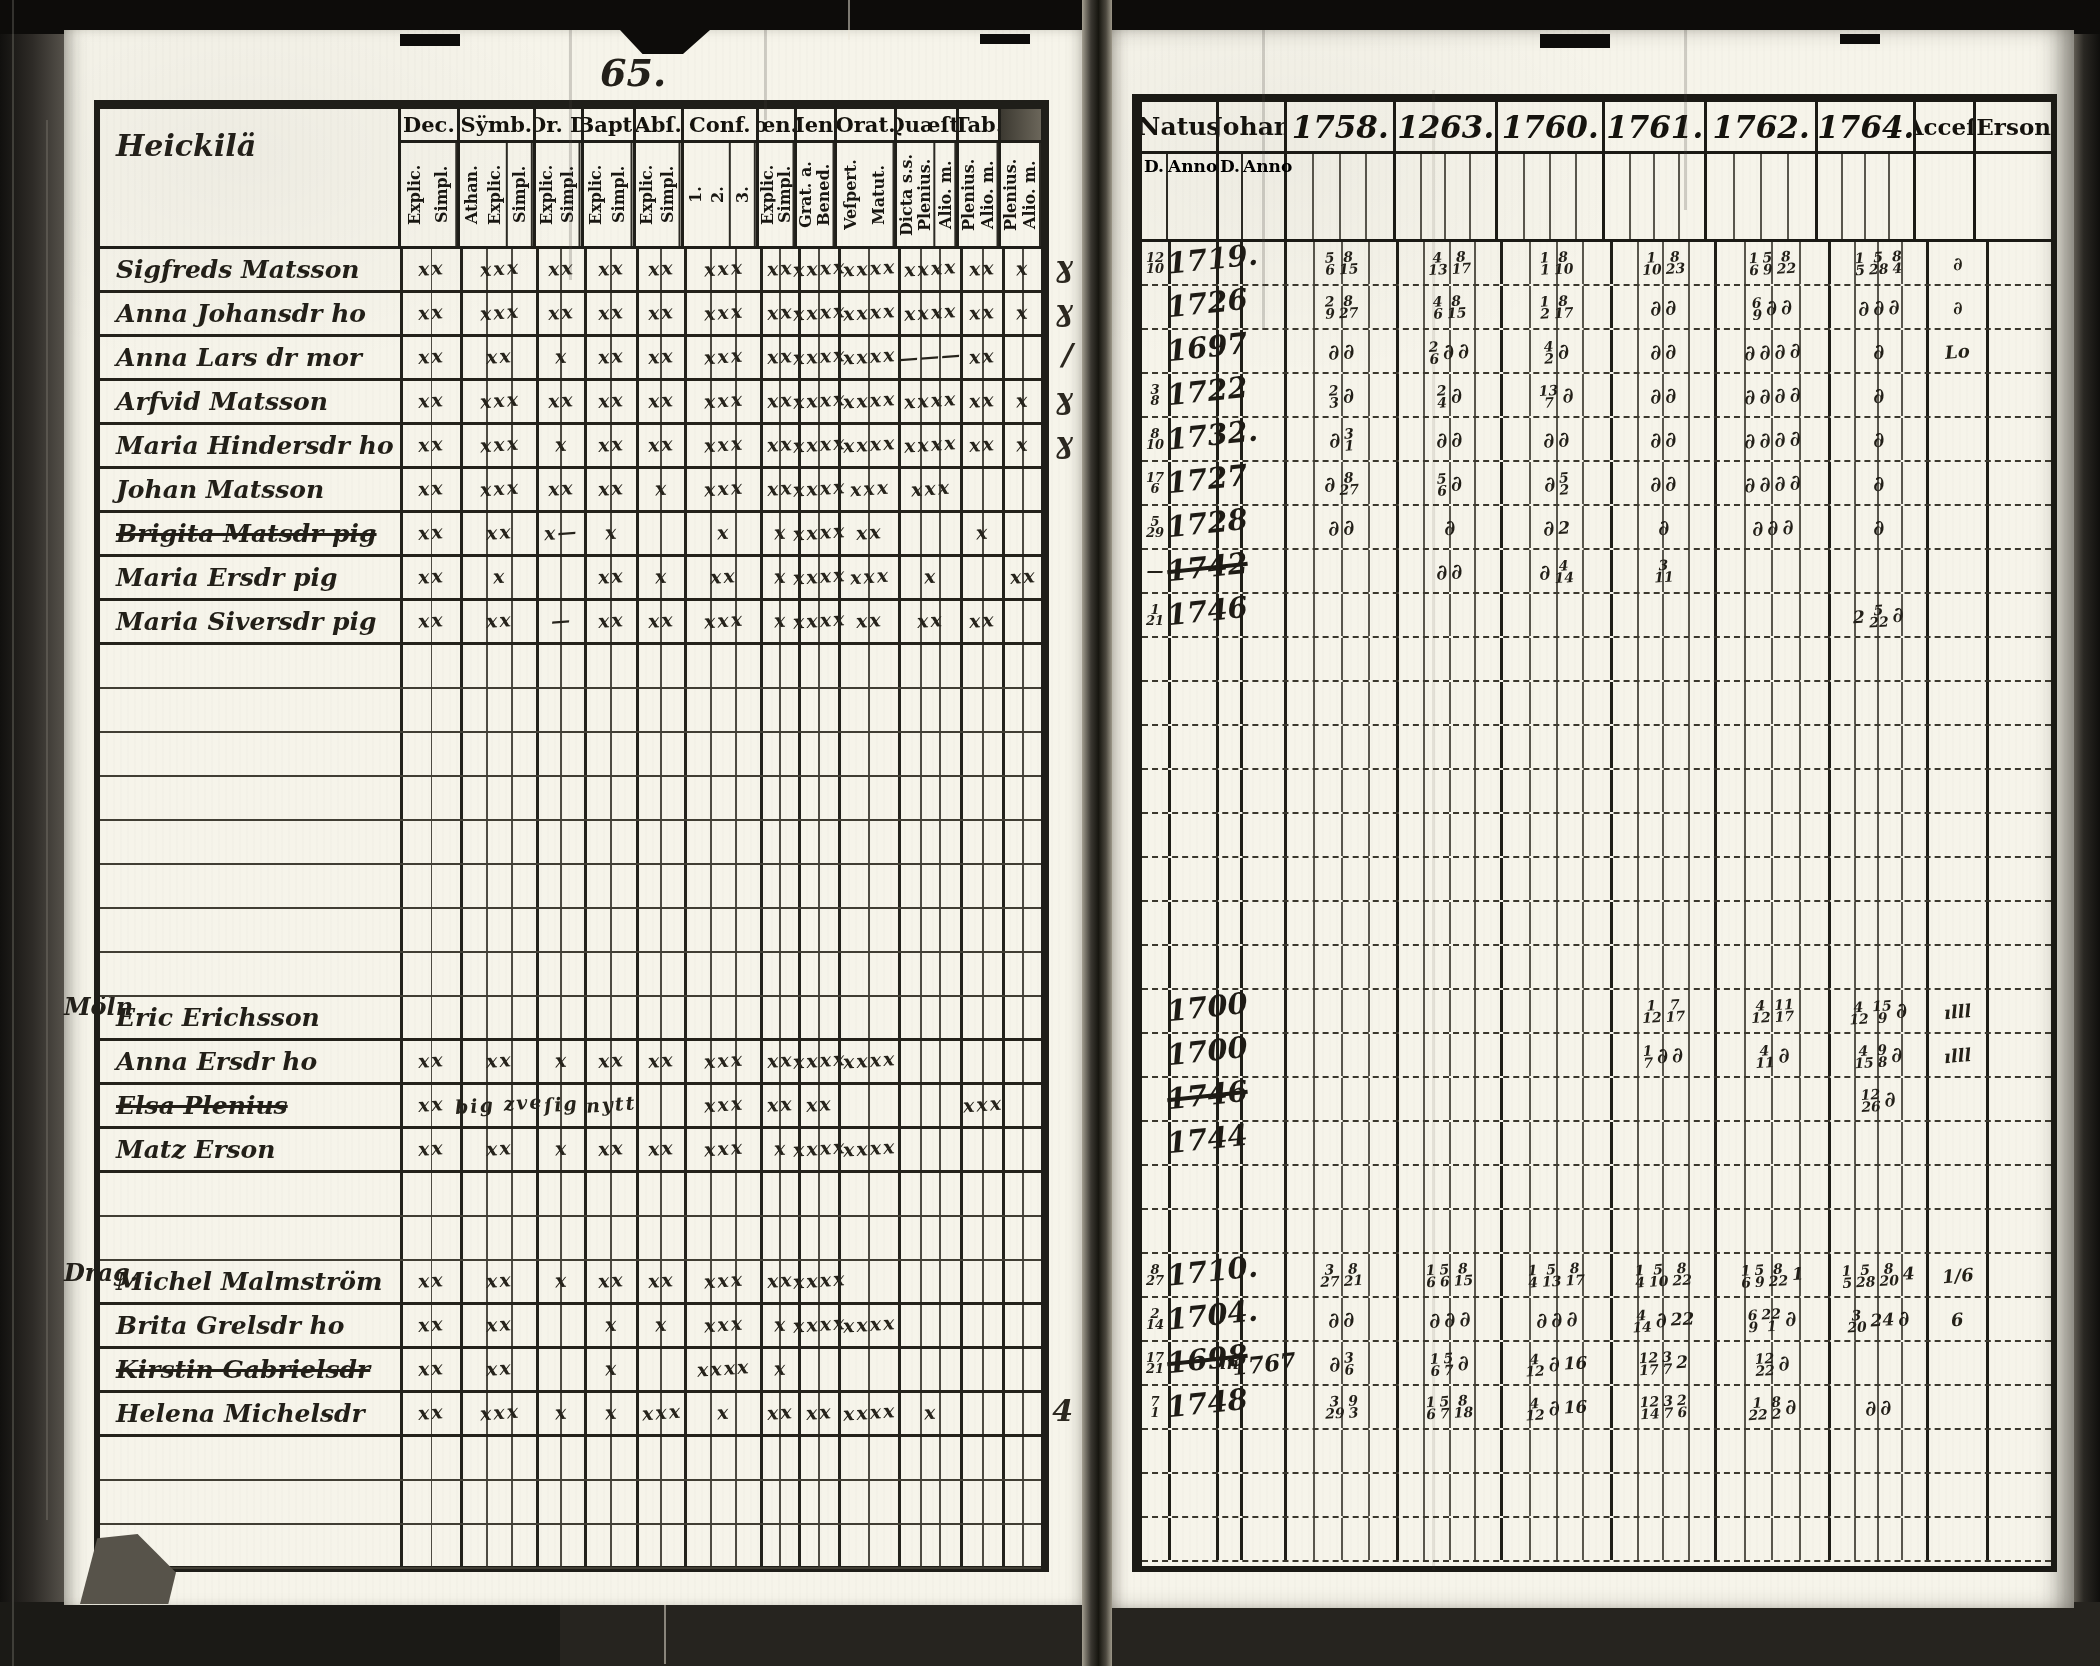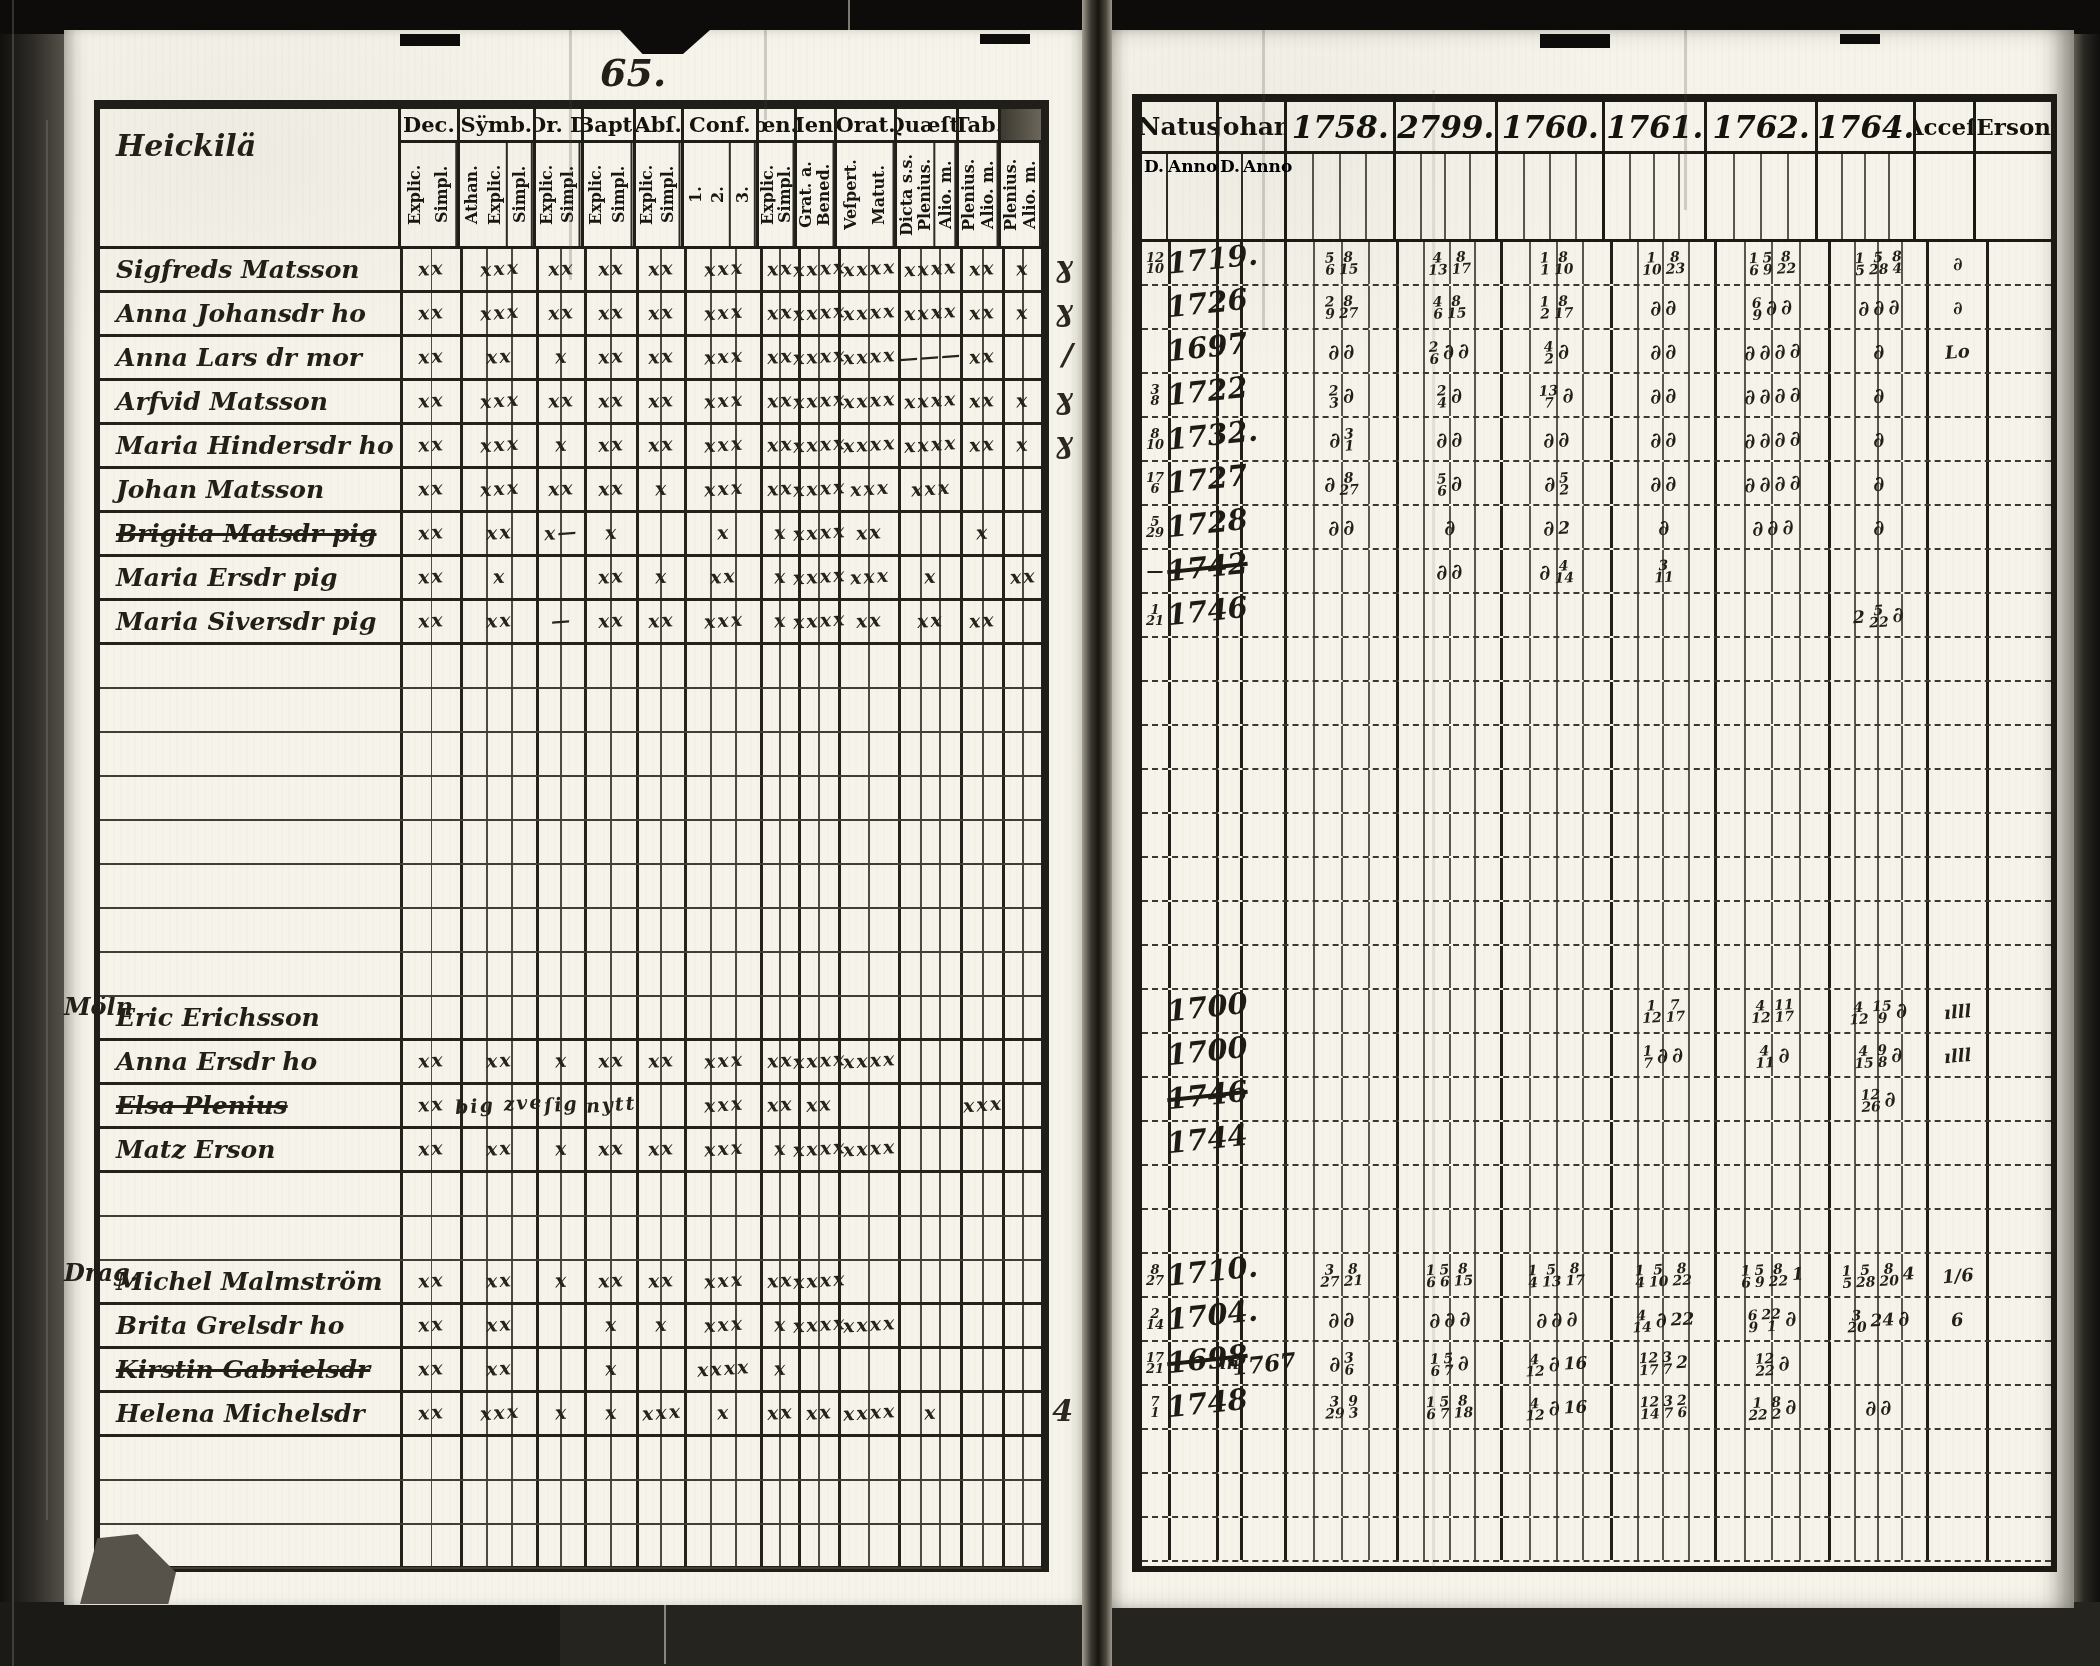--- a/index.html
+++ b/index.html
@@ -981,21 +981,21 @@
           <div class="rsub">
             <div class="dlbl" style="width: 24px;">D.</div>
             <div class="albl" style="flex: 1 1 0%;">Anno</div>
           </div>
         </div>
         <div class="rcol" style="width: 112px;">
           <div class="rlabel yr">1758.</div>
           <div class="rsub" style="background-image: linear-gradient(90deg, transparent calc(25% - 1px), rgba(50, 47, 38, 0.8) calc(25% - 1px), rgba(50, 47, 38, 0.8) calc(25% + 1px), transparent calc(25% + 1px)), linear-gradient(90deg, transparent calc(50% - 1px), rgba(50, 47, 38, 0.8) calc(50% - 1px), rgba(50, 47, 38, 0.8) calc(50% + 1px), transparent calc(50% + 1px)), linear-gradient(90deg, transparent calc(75% - 1px), rgba(50, 47, 38, 0.8) calc(75% - 1px), rgba(50, 47, 38, 0.8) calc(75% + 1px), transparent calc(75% + 1px));"></div>
         </div>
         <div class="rcol" style="width: 104px;">
-          <div class="rlabel yr">2799.</div>
+          <div class="rlabel yr">1263.</div>
           <div class="rsub" style="background-image: linear-gradient(90deg, transparent calc(25% - 1px), rgba(50, 47, 38, 0.8) calc(25% - 1px), rgba(50, 47, 38, 0.8) calc(25% + 1px), transparent calc(25% + 1px)), linear-gradient(90deg, transparent calc(50% - 1px), rgba(50, 47, 38, 0.8) calc(50% - 1px), rgba(50, 47, 38, 0.8) calc(50% + 1px), transparent calc(50% + 1px)), linear-gradient(90deg, transparent calc(75% - 1px), rgba(50, 47, 38, 0.8) calc(75% - 1px), rgba(50, 47, 38, 0.8) calc(75% + 1px), transparent calc(75% + 1px));"></div>
         </div>
         <div class="rcol" style="width: 110px;">
           <div class="rlabel yr">1760.</div>
           <div class="rsub" style="background-image: linear-gradient(90deg, transparent calc(25% - 1px), rgba(50, 47, 38, 0.8) calc(25% - 1px), rgba(50, 47, 38, 0.8) calc(25% + 1px), transparent calc(25% + 1px)), linear-gradient(90deg, transparent calc(50% - 1px), rgba(50, 47, 38, 0.8) calc(50% - 1px), rgba(50, 47, 38, 0.8) calc(50% + 1px), transparent calc(50% + 1px)), linear-gradient(90deg, transparent calc(75% - 1px), rgba(50, 47, 38, 0.8) calc(75% - 1px), rgba(50, 47, 38, 0.8) calc(75% + 1px), transparent calc(75% + 1px));"></div>
         </div>
         <div class="rcol" style="width: 104px;">
           <div class="rlabel yr">1761.</div>
           <div class="rsub" style="background-image: linear-gradient(90deg, transparent calc(25% - 1px), rgba(50, 47, 38, 0.8) calc(25% - 1px), rgba(50, 47, 38, 0.8) calc(25% + 1px), transparent calc(25% + 1px)), linear-gradient(90deg, transparent calc(50% - 1px), rgba(50, 47, 38, 0.8) calc(50% - 1px), rgba(50, 47, 38, 0.8) calc(50% + 1px), transparent calc(50% + 1px)), linear-gradient(90deg, transparent calc(75% - 1px), rgba(50, 47, 38, 0.8) calc(75% - 1px), rgba(50, 47, 38, 0.8) calc(75% + 1px), transparent calc(75% + 1px));"></div>
         </div>

